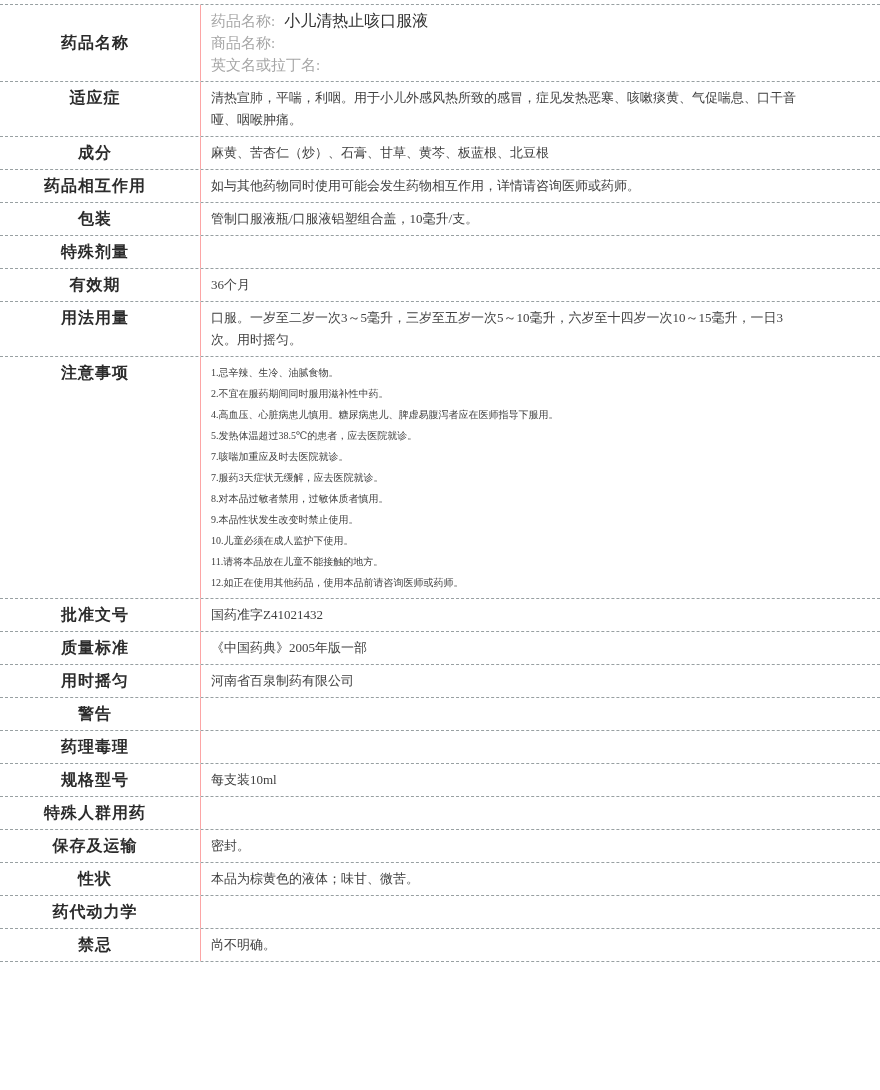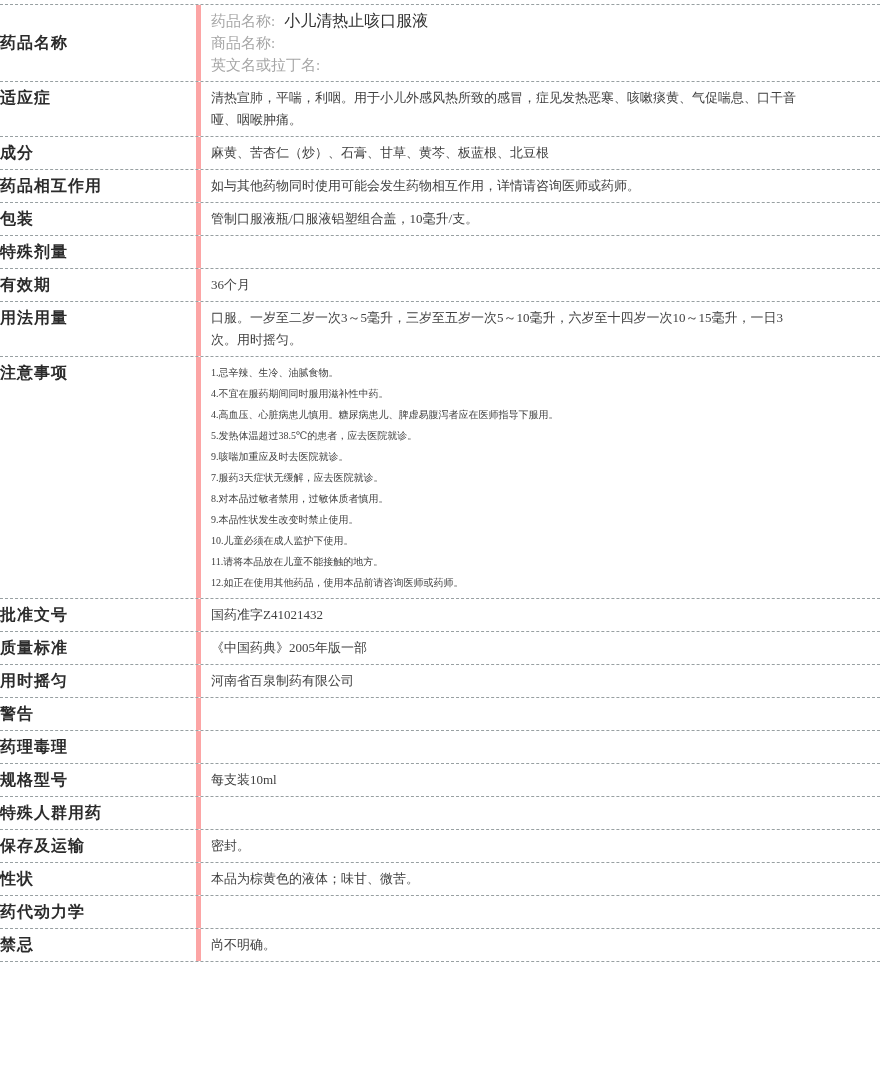--- a/index.html
+++ b/index.html
@@ -22,23 +22,23 @@
   .row {
     display: flex;
     align-items: stretch;
     border-bottom: 1px dashed #98a0a2;
     min-height: 32px;
     box-sizing: border-box;
   }
   .label-cell {
     width: 201px;
     box-sizing: border-box;
-    border-right: 5px solid #fca5a5;
+    border-right: 1px solid #fca5a5;
     display: flex;
-    justify-content: flex-start;
+    justify-content: center;
     align-items: flex-start;
     padding: 6px 10px 6px 0;
   }
   .label-text {
     font-size: 16px;
     font-weight: bold;
     color: #2b2b2b;
     line-height: 20px;
     text-align: right;
     letter-spacing: 1px;
@@ -147,24 +147,24 @@
       <div class="value-cell">
         <div class="value-text">口服。一岁至二岁一次3～5毫升，三岁至五岁一次5～10毫升，六岁至十四岁一次10～15毫升，一日3次。用时摇匀。</div>
       </div>
     </div>
     <div class="row row-kind-list">
       <div class="label-cell">
         <span class="label-text">注意事项</span>
       </div>
       <div class="value-cell">
         <div class="note-line">1.忌辛辣、生冷、油腻食物。</div>
-        <div class="note-line">4.不宜在服药期间同时服用滋补性中药。</div>
+        <div class="note-line">2.不宜在服药期间同时服用滋补性中药。</div>
         <div class="note-line">4.高血压、心脏病患儿慎用。糖尿病患儿、脾虚易腹泻者应在医师指导下服用。</div>
         <div class="note-line">5.发热体温超过38.5℃的患者，应去医院就诊。</div>
-        <div class="note-line">9.咳喘加重应及时去医院就诊。</div>
+        <div class="note-line">7.咳喘加重应及时去医院就诊。</div>
         <div class="note-line">7.服药3天症状无缓解，应去医院就诊。</div>
         <div class="note-line">8.对本品过敏者禁用，过敏体质者慎用。</div>
         <div class="note-line">9.本品性状发生改变时禁止使用。</div>
         <div class="note-line">10.儿童必须在成人监护下使用。</div>
         <div class="note-line">11.请将本品放在儿童不能接触的地方。</div>
         <div class="note-line">12.如正在使用其他药品，使用本品前请咨询医师或药师。</div>
       </div>
     </div>
     <div class="row row-kind-text">
       <div class="label-cell">

